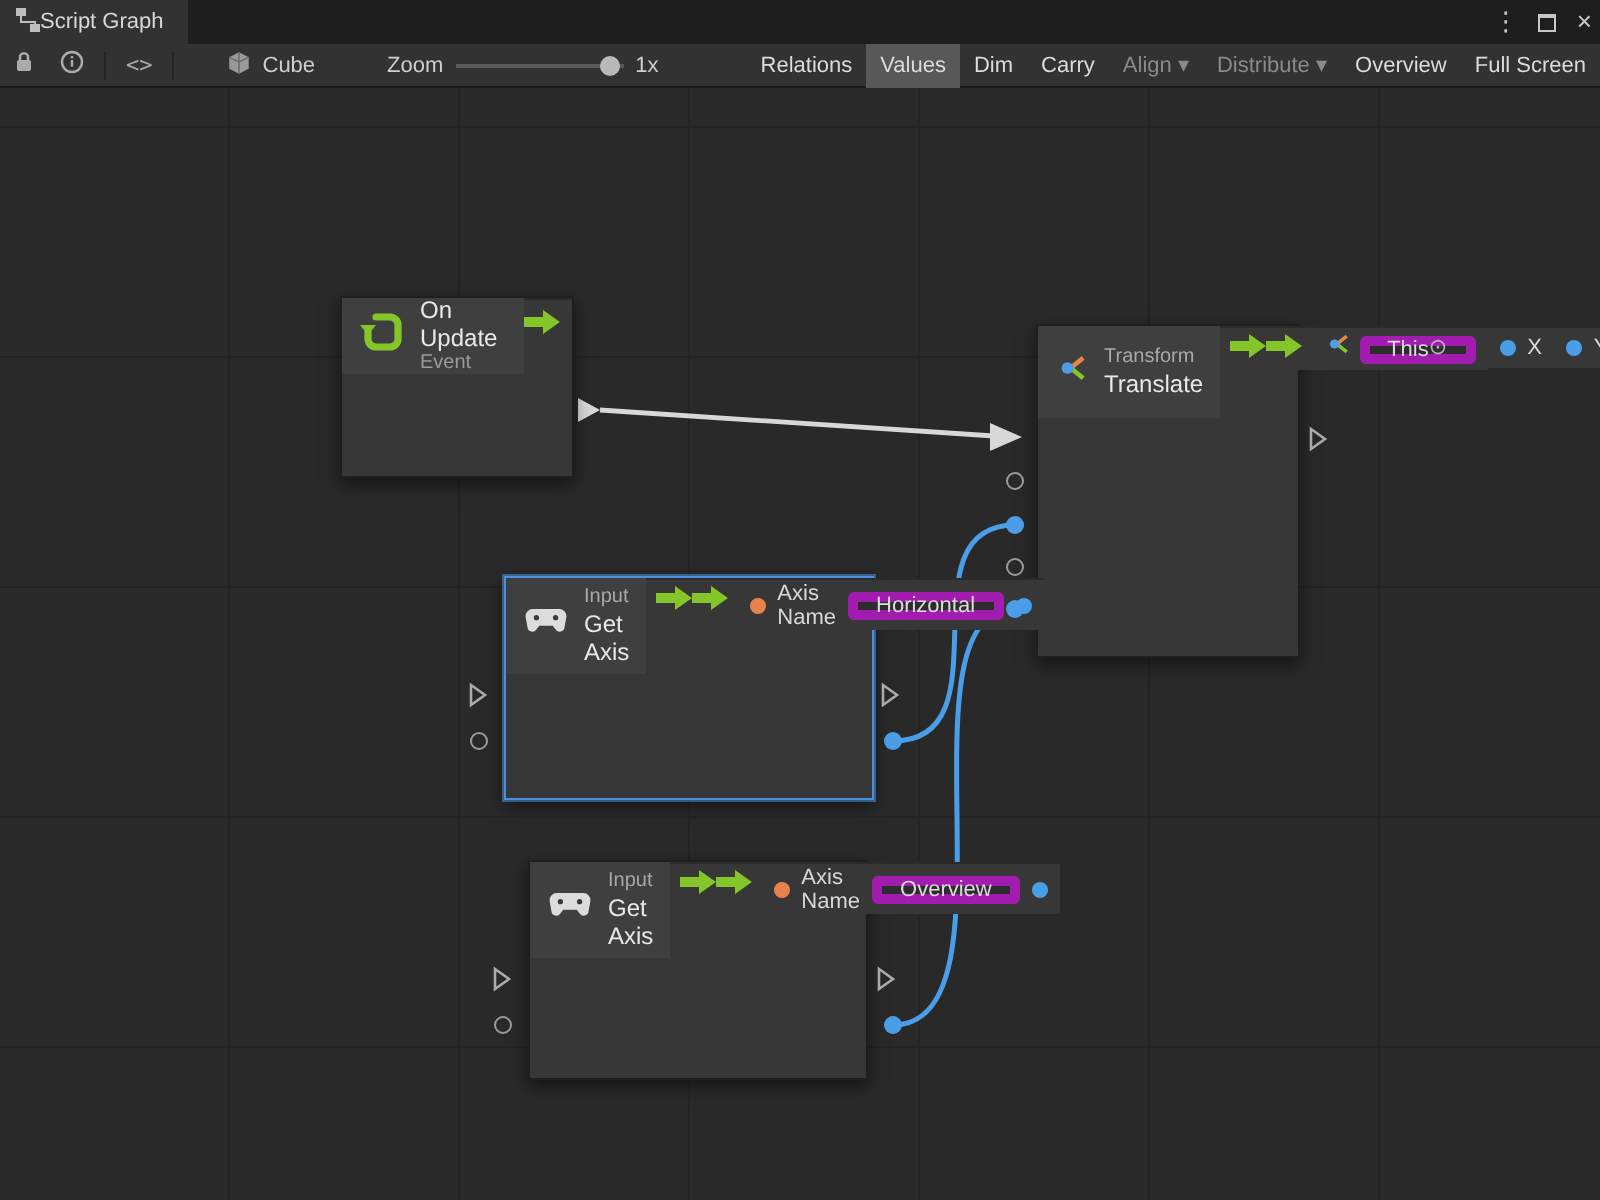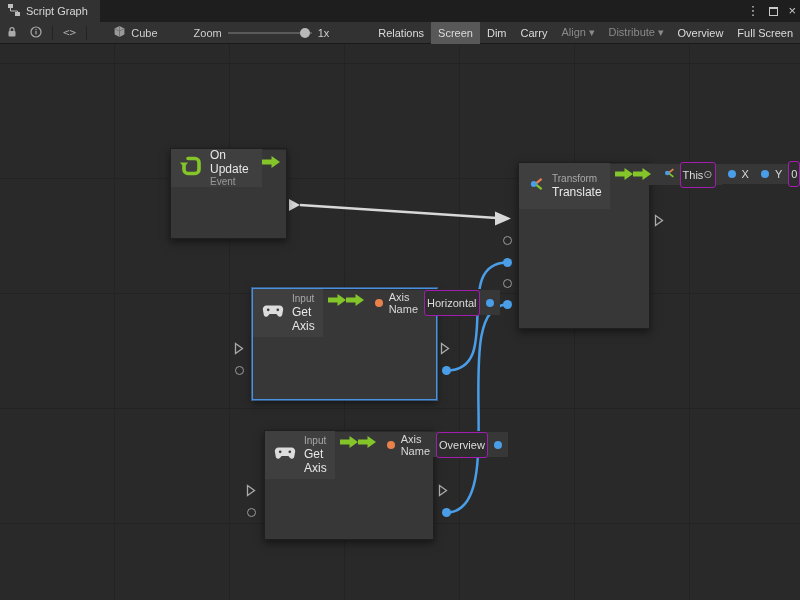--- a/index.html
+++ b/index.html
@@ -4,21 +4,21 @@
 <style>
   * { margin:0; padding:0; box-sizing:border-box; }
   html,body { width:800px; height:600px; background:#191919; overflow:hidden;
               font-family:"Liberation Sans","DejaVu Sans",sans-serif; }
   .stage { position:relative; width:800px; height:600px; }
   .abs { position:absolute; }
 
   
   .tabbar { left:0; top:0; width:800px; height:22px; background:#1e1e1e;
             display:flex; align-items:stretch; }
-  .tab { display:flex; align-items:center; gap:6px; padding:0 12px 0 8px;
+  .tab { display:flex; align-items:center; padding:0 12px 0 8px;
          background:#323232; color:#d8d8d8; font-size:11px; }
   .winctl { position:absolute; right:4px; top:0; height:22px; display:flex;
             align-items:center; gap:10px; color:#c8c8c8; }
   .winctl .glyph { font-size:13px; line-height:22px; cursor:default; }
   .maxbox { width:9px; height:9px; border:1px solid #c8c8c8; border-top-width:2px; }
 
   
   .toolbar { left:0; top:22px; width:800px; height:22px; background:#323232;
              border-bottom:1px solid #1a1a1a; display:flex; align-items:center;
              color:#cfcfcf; font-size:11px; }
@@ -48,22 +48,22 @@
   .nhead { background:#3f3f3f; display:flex; align-items:center; gap:7px; padding:0 8px; }
   .ncat { font-size:10px; color:#a8a8a8; line-height:12px; }
   .ntitle { font-size:12px; color:#e8e8e8; line-height:14px; }
   .nsub { font-size:10px; color:#9a9a9a; line-height:12px; }
   .nrow { display:flex; align-items:center; border-top:1px solid #2a2a2a; background:#373737; }
   .nfoot { background:#2e2e2e; border-top:1px solid #262626; flex:1; }
   .dot { width:8px; height:8px; border-radius:50%; flex:none; }
   .dot.blue { background:#4a9ee8; }
   .dot.orange { background:#e8824a; }
   .plabel { font-size:11px; color:#d8d8d8; }
-  .field { background:#2d2d2d; border:1px solid #a21caf; border-radius:3px; color:#dcdcdc;
-           font-size:11px; display:flex; align-items:center; padding:0 2px; height:26px; }
+  .field { background:#2d2d2d; border:5px solid #a21caf; border-radius:3px; color:#dcdcdc;
+           font-size:11px; display:flex; align-items:center; padding:0 9px; height:14px; }
   .picker { margin-left:auto; color:#b5b5b5; font-size:11px; line-height:11px; }
 
   
   .xport-dot { position:absolute; width:9px; height:9px; border-radius:50%; background:#4a9ee8; }
   .xport-circle { position:absolute; width:9px; height:9px; border-radius:50%;
                   border:1.5px solid #9a9a9a; background:transparent; }
 </style>
 </head>
 <body>
 
@@ -119,21 +119,21 @@
       </span>
       <span>Cube</span>
     </div>
     <span style="margin-left:30px;">Zoom</span>
     <div class="slider-track">
       <div class="slider-handle"></div>
     </div>
     <span>1x</span>
     <div class="rbuttons">
       <div class="rbtn">Relations</div>
-      <div class="rbtn active">Screen</div>
+      <div class="rbtn active">Values</div>
       <div class="rbtn">Dim</div>
       <div class="rbtn">Carry</div>
       <div class="rbtn dim">Align ▾</div>
       <div class="rbtn dim">Distribute ▾</div>
       <div class="rbtn">Overview</div>
       <div class="rbtn">Full Screen</div>
     </div>
   </div>
 
   <div class="canvas abs"></div>

